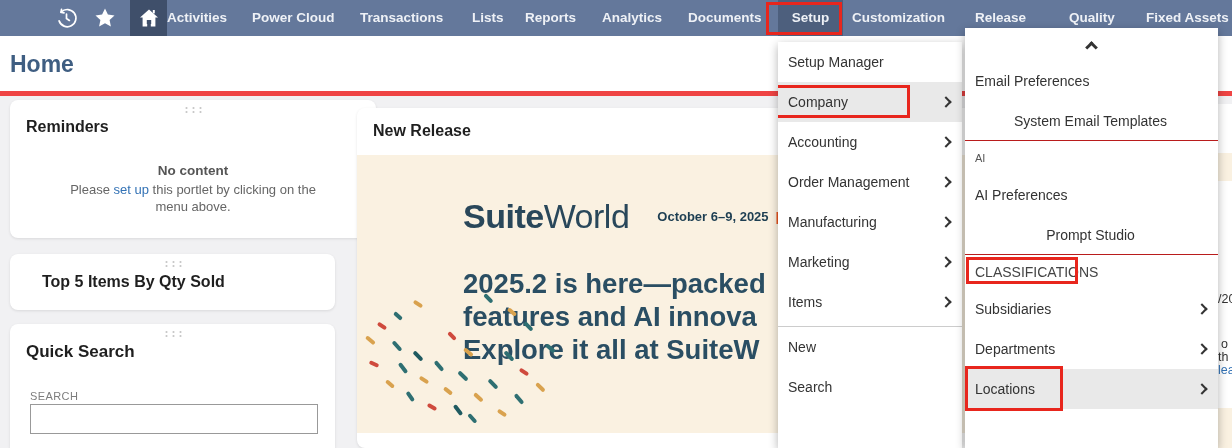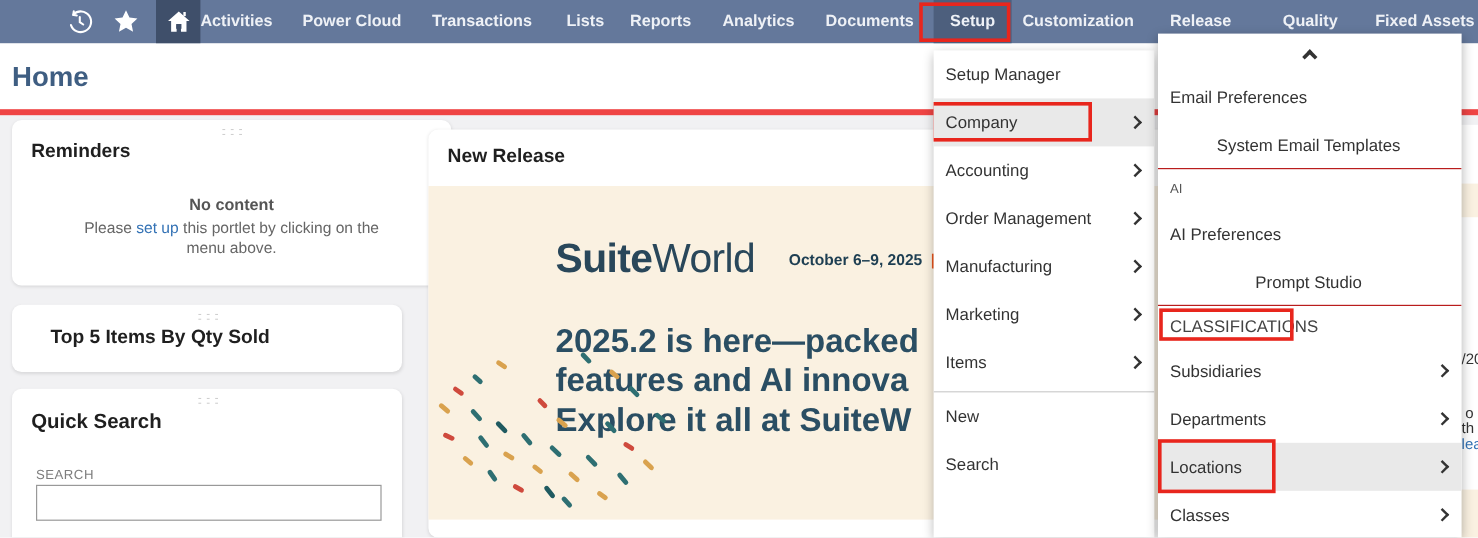--- a/index.html
+++ b/index.html
@@ -265,17 +265,13 @@
     </div>
   <div class="menu-row">
       <span>Departments</span>
       <span class="chev"></span>
     </div>
   <div class="menu-row hl">
     <span>Locations</span>
       <span class="chev"></span>
     <div class="redbox" style="left:0px;top:-3px;width:98px;height:45px;"></div>
   </div>
-  <div class="menu-row" style="height:39px;">
-      <span>Classes</span>
-      <span class="chev"></span>
-    </div>
 </div>
 
 </body></html>

